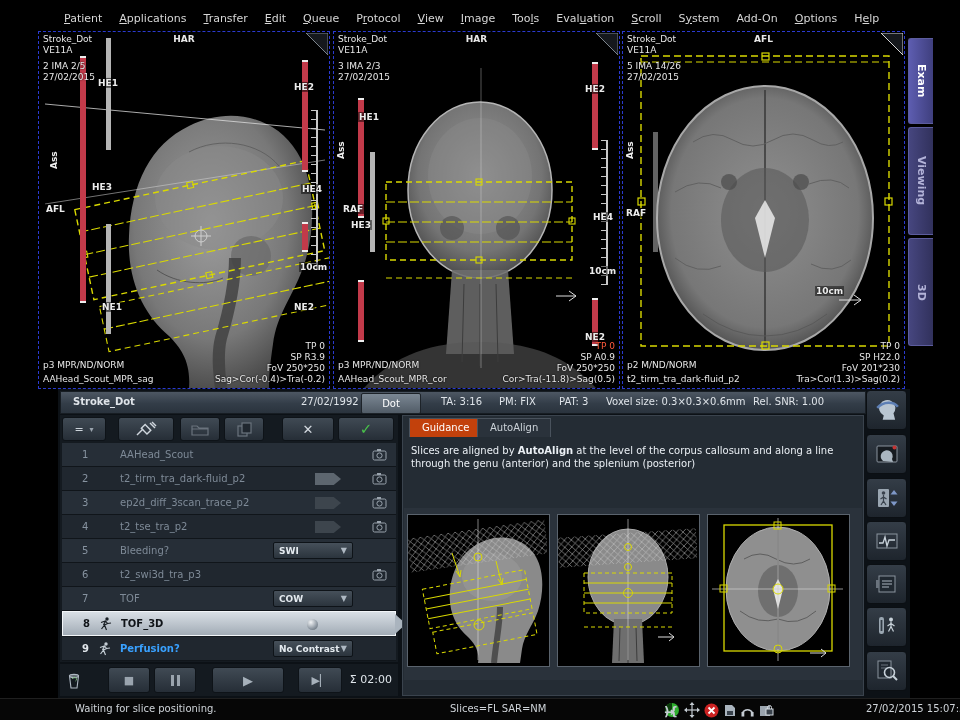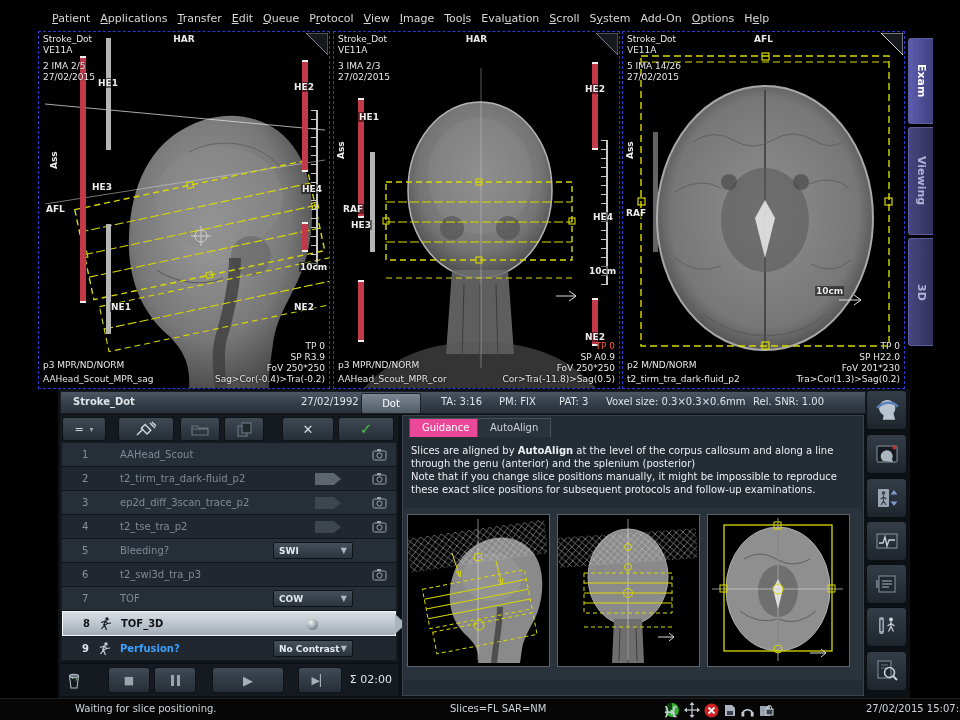--- a/index.html
+++ b/index.html
@@ -1,19 +1,19 @@
 <!DOCTYPE html>
 <html><head>
 <meta charset="utf-8">
 <style>
   html,body{margin:0;padding:0;background:#000;}
   #screen{position:relative;width:960px;height:720px;background:#000;overflow:hidden;
           font-family:"DejaVu Sans",sans-serif;-webkit-font-smoothing:antialiased;}
   
-  .menubar{position:absolute;left:52px;top:9px;height:18px;display:flex;gap:10px;align-items:center;}
+  .menubar{position:absolute;left:64px;top:9px;height:18px;display:flex;gap:17px;align-items:center;}
   .menubar span{font-size:11px;color:#d6d6d6;white-space:nowrap;cursor:default;}
   u{text-decoration:underline;}
   
   .vp{position:absolute;top:31px;height:358px;background:#000;border:1px dashed #2a3ad0;box-sizing:border-box;}
   .vp svg.scene{position:absolute;left:0;top:0;}
   .ovl{position:absolute;color:#e8e8e8;font-size:9px;line-height:11px;white-space:nowrap;
        text-shadow:0 0 2px #000;}
   .ovl.b{font-weight:bold;}
   .ovl.r{text-align:right;}
   .red{color:#ff5a3c;}
@@ -71,21 +71,21 @@
        background:radial-gradient(circle at 35% 30%,#f2f4f6,#8e98a2 60%,#565f68);}
   
   .trans{position:absolute;left:60px;top:664px;width:338px;height:32px;background:#141a20;}
   .trans .tbtn{top:3px;height:26px;}
   .total{position:absolute;right:6px;top:9px;font-size:11px;color:#dfe5ea;}
   
   .gpanel{position:absolute;left:402px;top:415px;width:462px;height:281px;background:#242c34;
         border:1px solid #3a434d;box-sizing:border-box;}
   .gtab{position:absolute;top:2px;height:19px;padding:3px 12px;font-size:10px;color:#ccd3d9;
         background:#2a323b;border:1px solid #49525c;border-bottom:none;box-sizing:border-box;cursor:default;}
-  .gtab.active{background:#ec4899;color:#fff;}
+  .gtab.active{background:#c2410c;color:#fff;}
   .gtext{position:absolute;left:8px;top:28px;width:446px;font-size:10px;line-height:13px;color:#eaeff4;}
   .thumbs{position:absolute;left:1px;top:92px;width:458px;height:172px;background:#2a323b;}
   .thumb{position:absolute;top:6px;width:141px;height:151px;background:#000;border:1px solid #5a636d;cursor:default;}
   
   .rbtn{position:absolute;left:866px;width:41px;height:40px;border-radius:4px;box-sizing:border-box;
         background:linear-gradient(#343d47,#1e252d);border:1px solid #0b0f13;
         display:flex;align-items:center;justify-content:center;cursor:default;}
   
   .sbar{position:absolute;left:0;top:698px;width:960px;height:22px;background:#060606;border-top:1px solid #1f1f1f;}
   .sbar span{position:absolute;top:4px;font-size:10px;color:#cfd4d9;white-space:nowrap;}
@@ -153,21 +153,21 @@
     <div class="graybar" style="left:67px;top:6px;height:112px;"></div>
     <div class="graybar" style="left:67px;top:192px;height:110px;"></div>
     <div class="redbar" style="left:41px;top:24px;height:243px;"></div>
     <div class="redbar" style="left:263px;top:28px;height:108px;"></div>
     <div class="redbar" style="left:263px;top:190px;height:26px;"></div>
     <div class="ruler" style="left:272px;top:78px;height:160px;"></div>
     <span class="coil" style="left:58px;top:46px;">HE1</span>
     <span class="coil rot" style="left:10px;top:138px;">Ass</span>
     <span class="coil" style="left:52px;top:150px;">HE3</span>
     <span class="coil" style="left:6px;top:172px;">AFL</span>
-    <span class="coil" style="left:62px;top:270px;margin-left:9px;">NE1</span>
+    <span class="coil" style="left:62px;top:270px;">NE1</span>
     <span class="coil" style="left:254px;top:50px;">HE2</span>
     <span class="coil" style="left:262px;top:152px;">HE4</span>
     <span class="coil" style="left:260px;top:230px;">10cm</span>
     <span class="coil" style="left:254px;top:270px;">NE2</span>
     <div class="ovl" style="left:4px;top:2px;">
       <div class="b">Stroke_Dot</div>
         <div>VE11A</div>
       <div style="height:5px;"></div>
         <div>2 IMA 2/5</div>
         <div>27/02/2015</div>
@@ -475,21 +475,20 @@
       <span style="font-size:11px;color:#a7b1bb;">▶▏</span>
       </div>
     <span class="total">Σ 02:00</span>
   </div>
 
   <div class="gpanel">
     <div class="gtab active" style="left:6px;">Guidance</div>
     <div class="gtab" style="left:74px;">AutoAlign</div>
     <div class="gtext">
       <span>Slices are aligned by </span><b>AutoAlign</b><span> at the level of the corpus callosum and along a line through the genu (anterior) and the splenium (posterior)</span><br>
-      <span>Note that if you change slice positions manually, it might be impossible to reproduce these exact slice positions for subsequent protocols and follow-up examinations.</span>
     </div>
     <div class="thumbs">
 
       <div class="thumb" style="left:3px;">
         <svg width="139" height="149" viewBox="0 0 139 149">
           <defs>
               <pattern id="xh1" width="7" height="7" patternUnits="userSpaceOnUse">
             <path d="M0 7 L7 0 M0 0 L7 7" stroke="#c8c8c8" stroke-width=".6"></path>
               </pattern>
             </defs>

